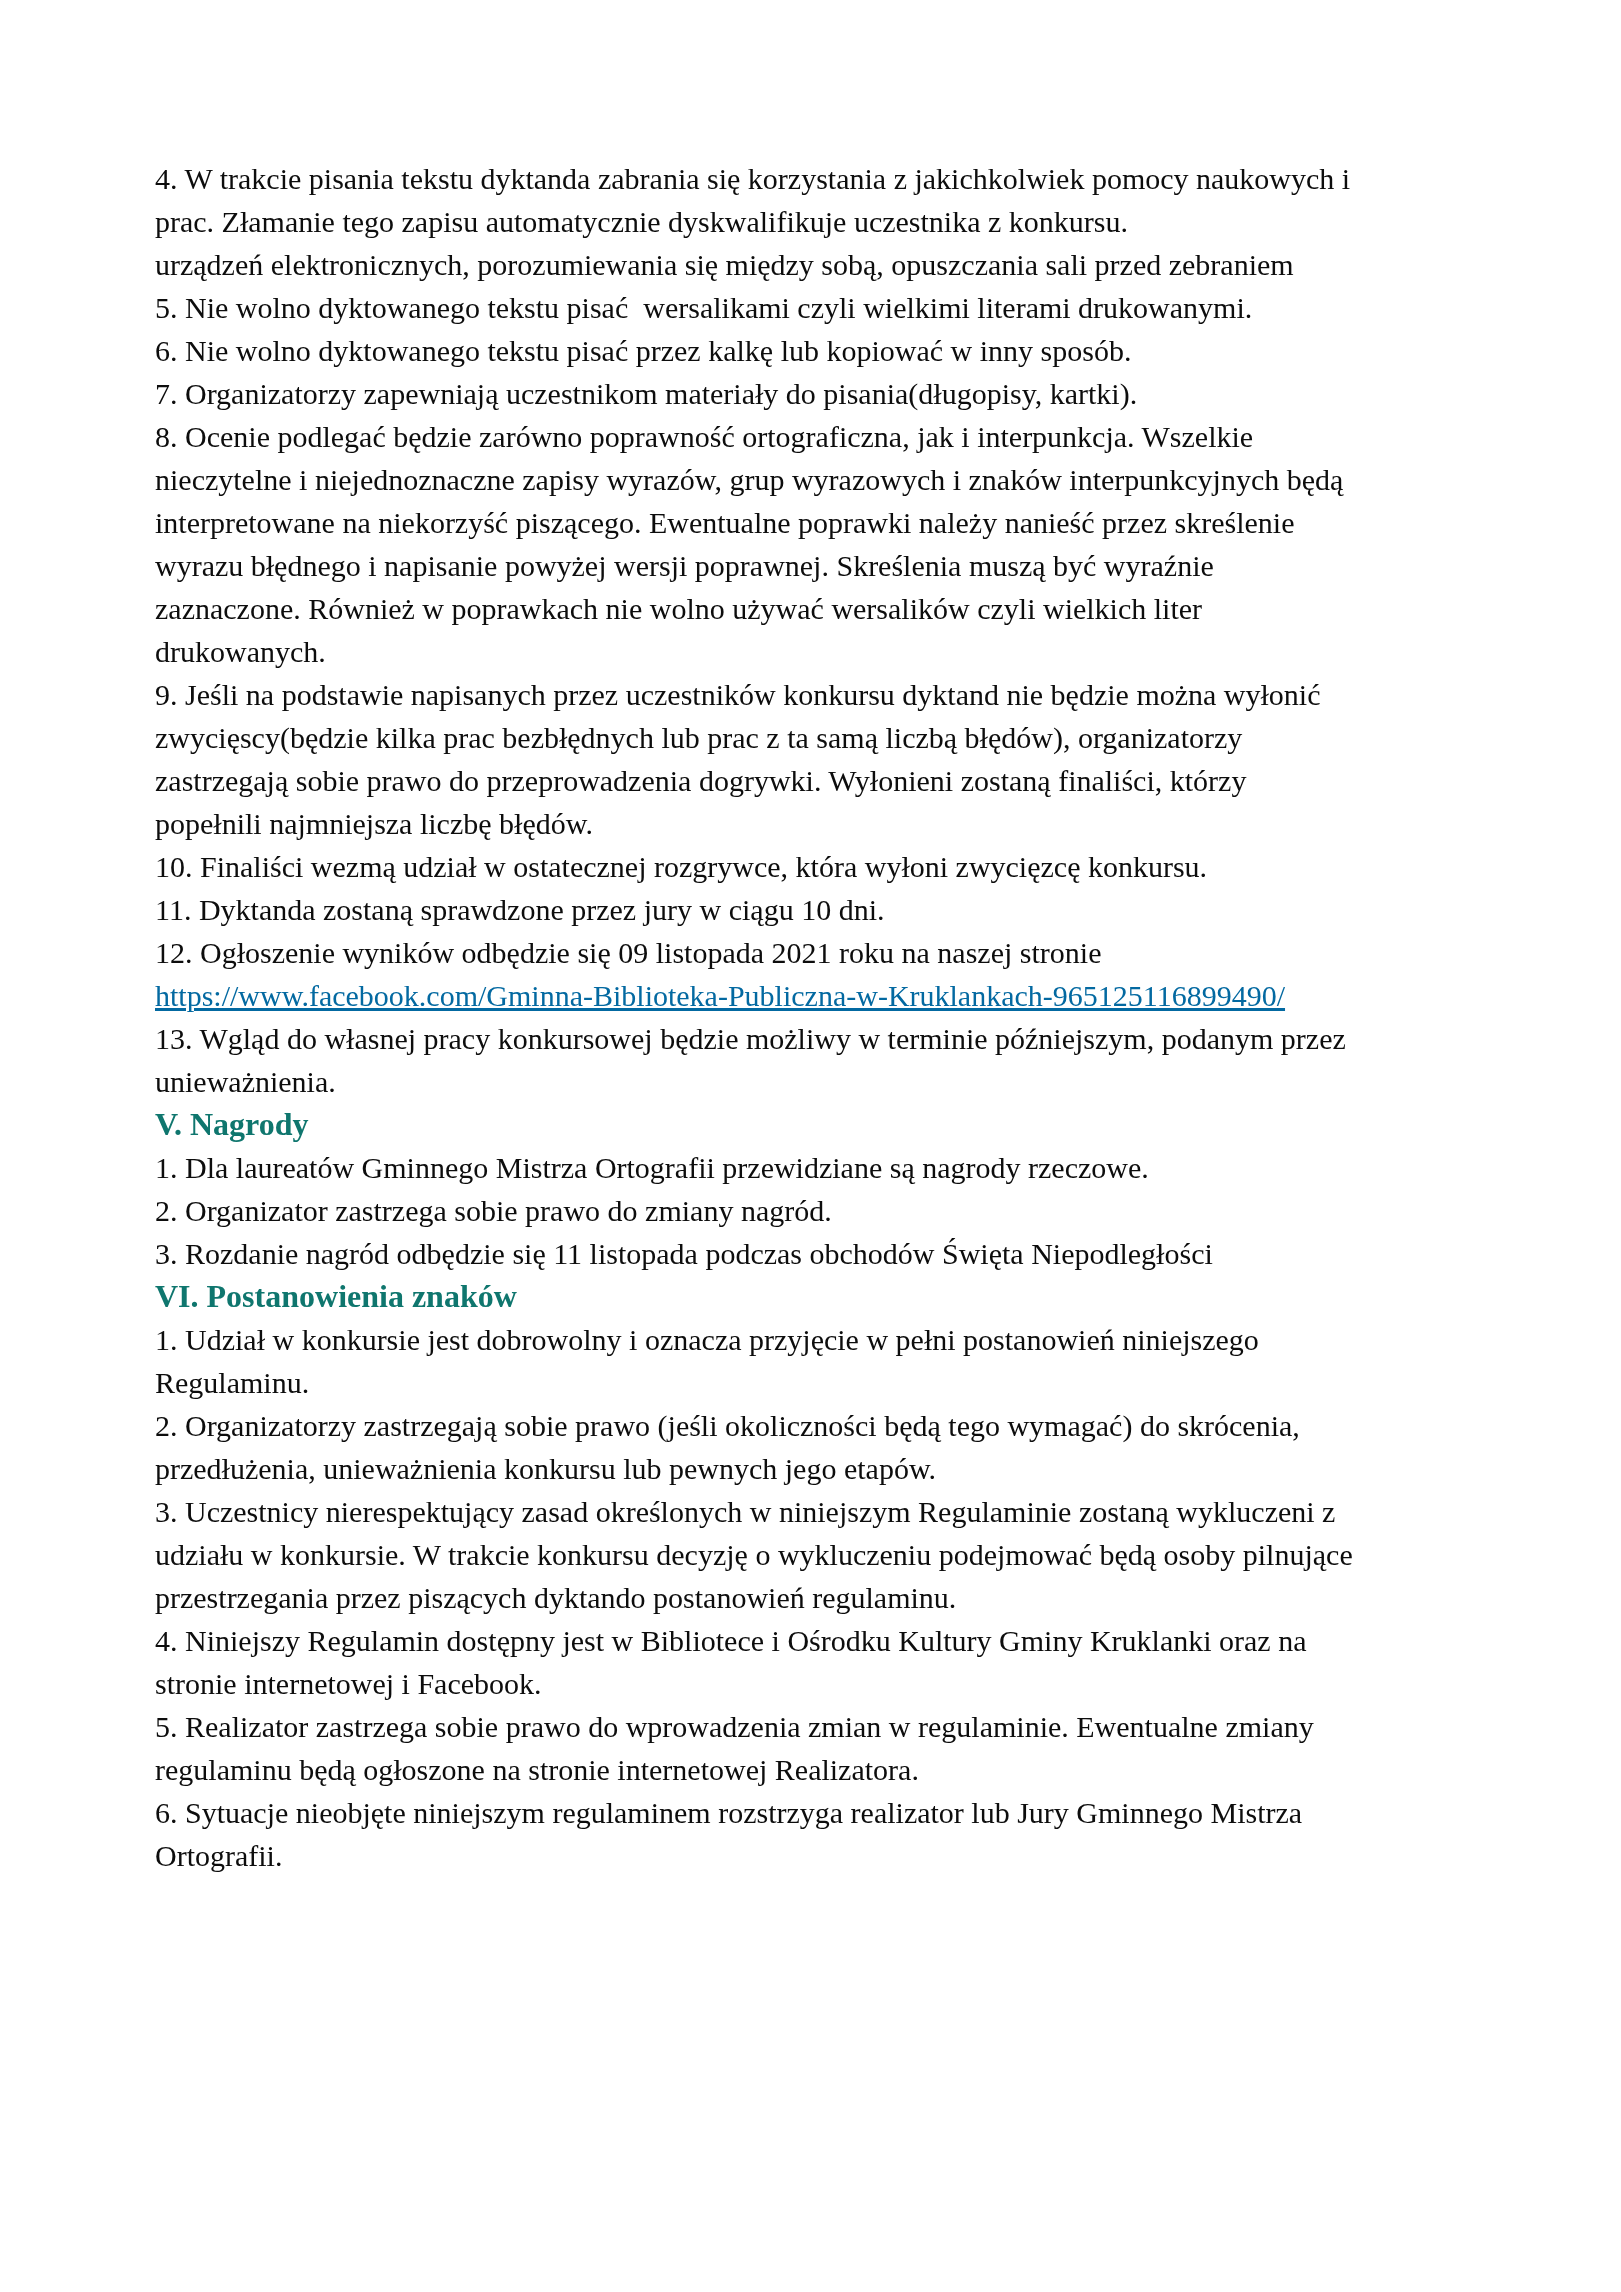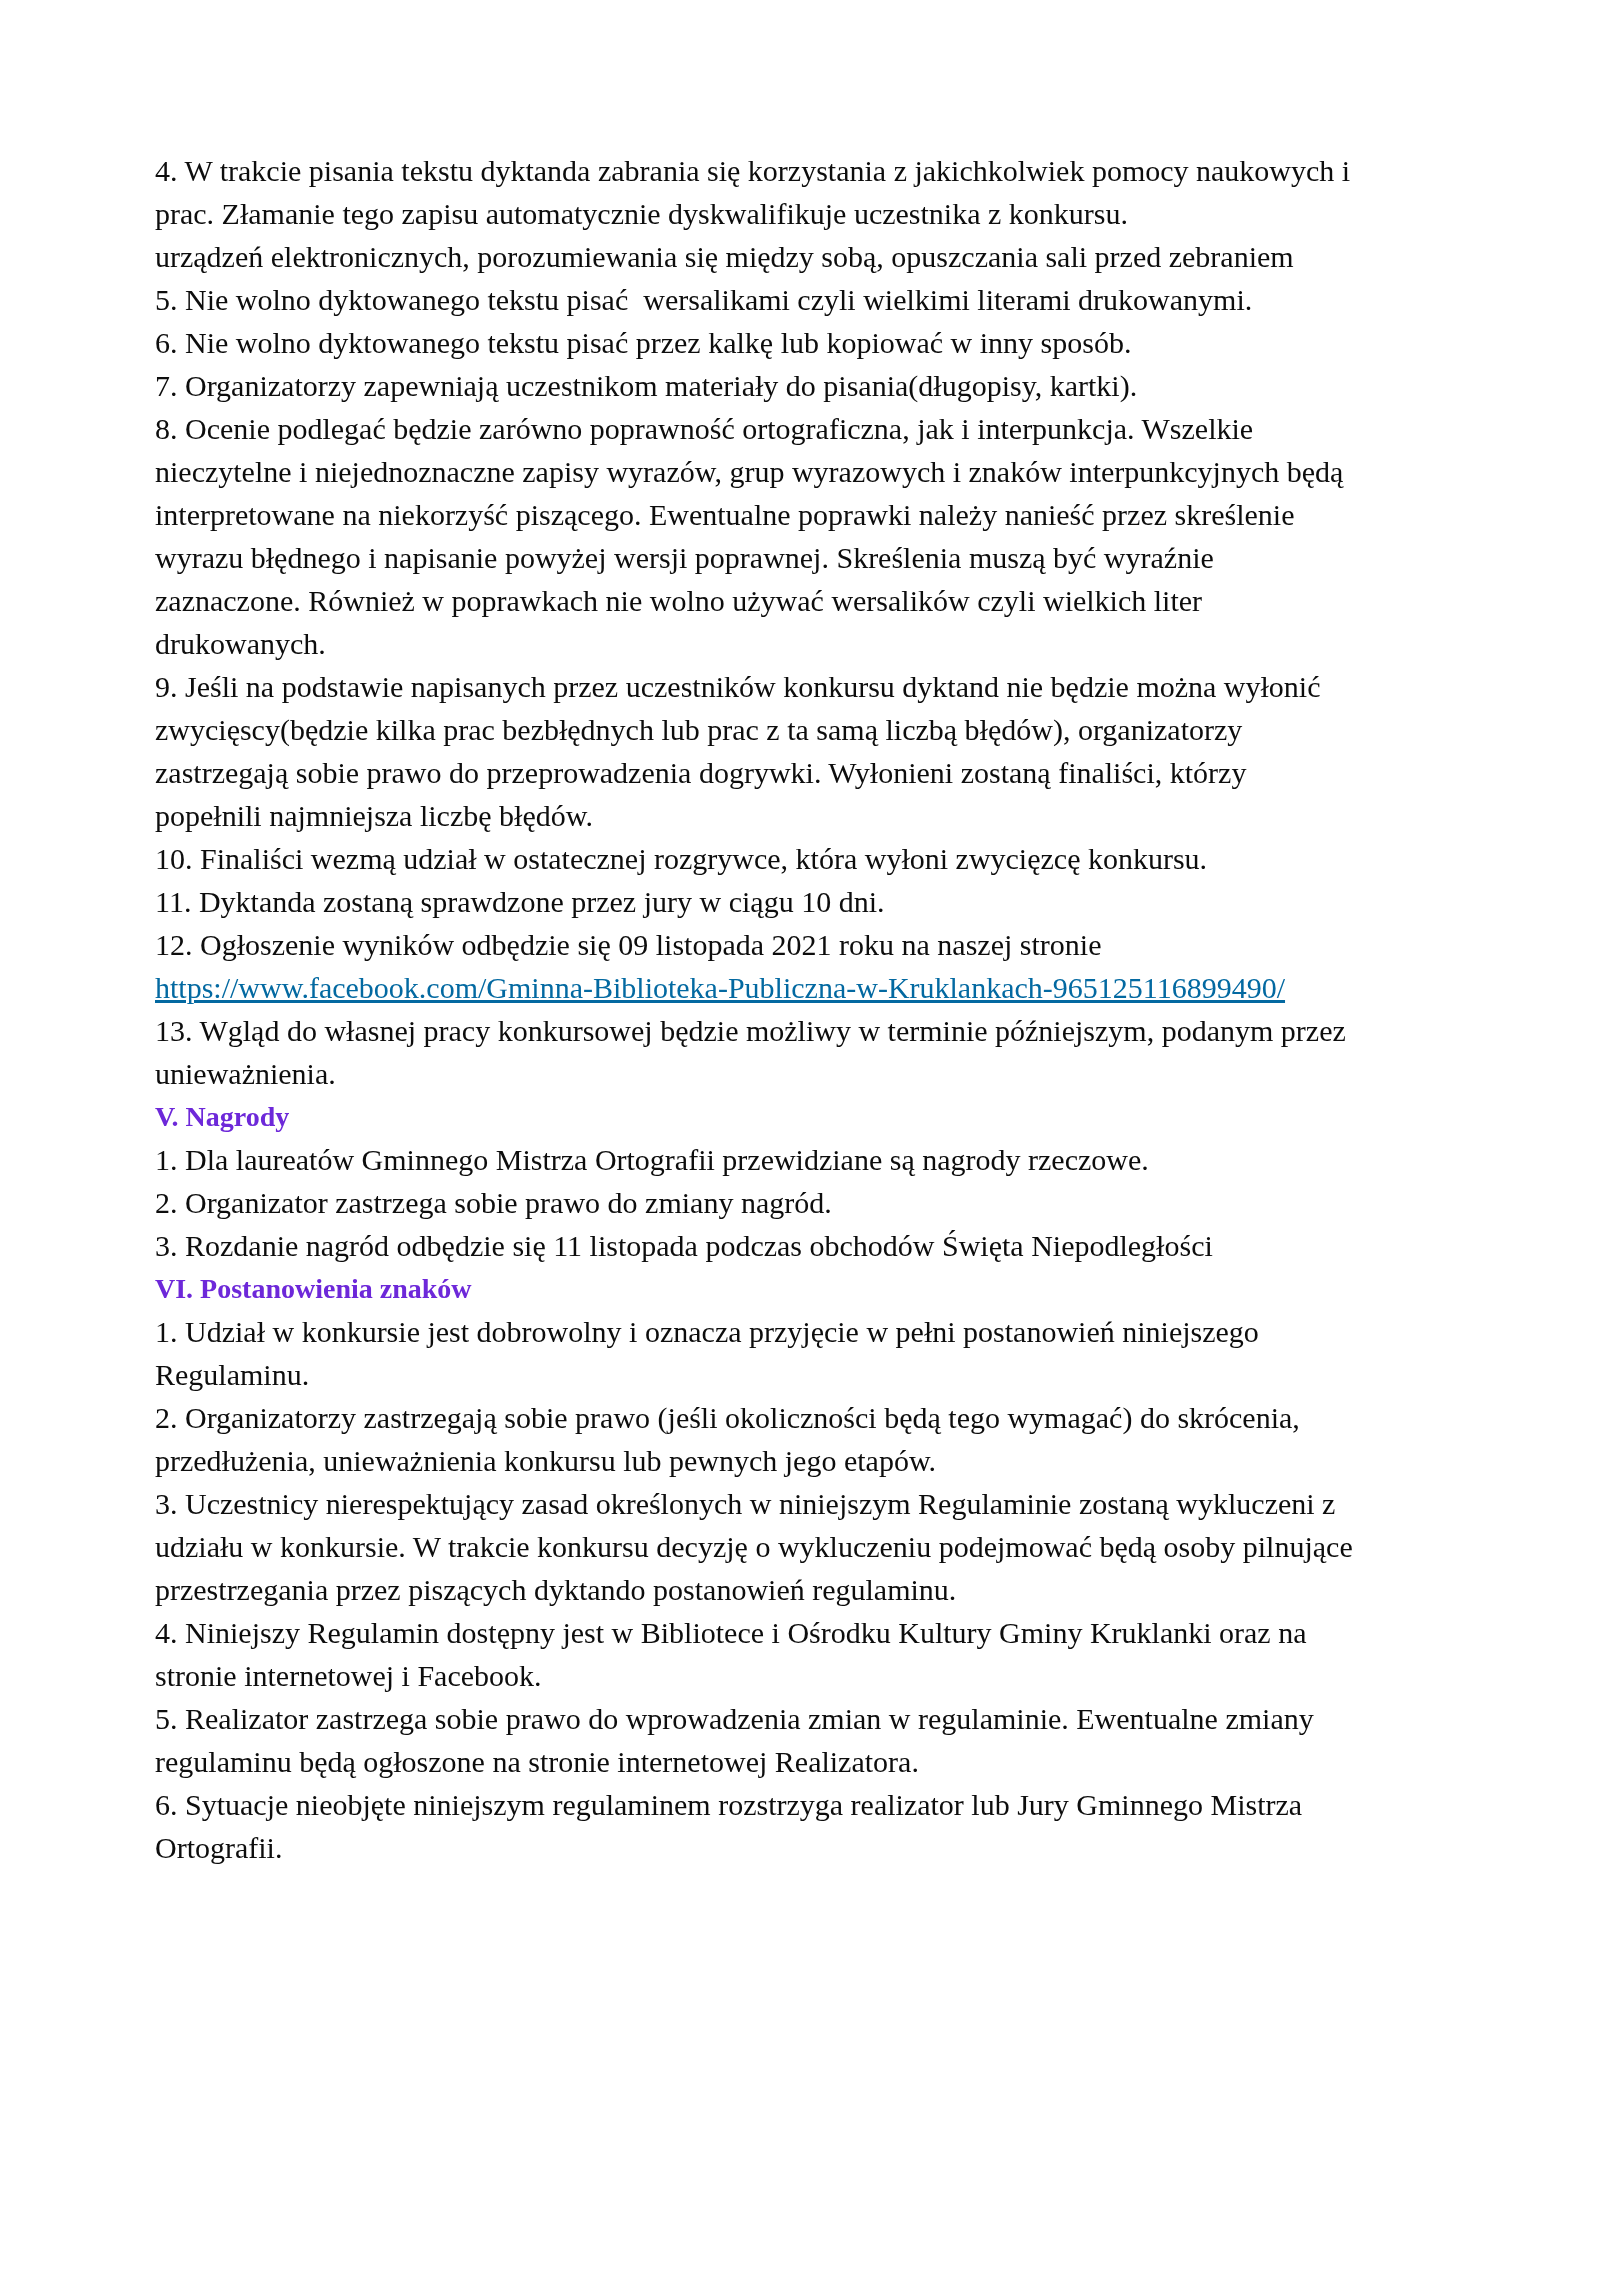--- a/index.html
+++ b/index.html
@@ -15,38 +15,38 @@
     font-family: "Liberation Serif", "DejaVu Serif", serif;
   }
   .page {
     position: absolute;
     inset: 0;
     background: #ffffff;
   }
   .doc-body {
     position: absolute;
     left: 155px;
-    top: 149px;
+    top: 157px;
     width: 1334px;
     font-family: Liberation Serif, serif;
   }
   .line {
     display: block;
     white-space: pre;
     font-size: 30px;
     line-height: 43px;
     height: 43px;
     color: #0d0d0d;
     font-weight: normal;
     text-decoration: none;
   }
   .line.heading {
     font-weight: bold;
-    font-size: 28px;
-    color: #6d28d9;
+    font-size: 32px;
+    color: #0f766e;
   }
   .line.link {
     color: #0369a1;
     text-decoration: underline;
     cursor: pointer;
   }
 </style>
 </head>
 <body>
 

